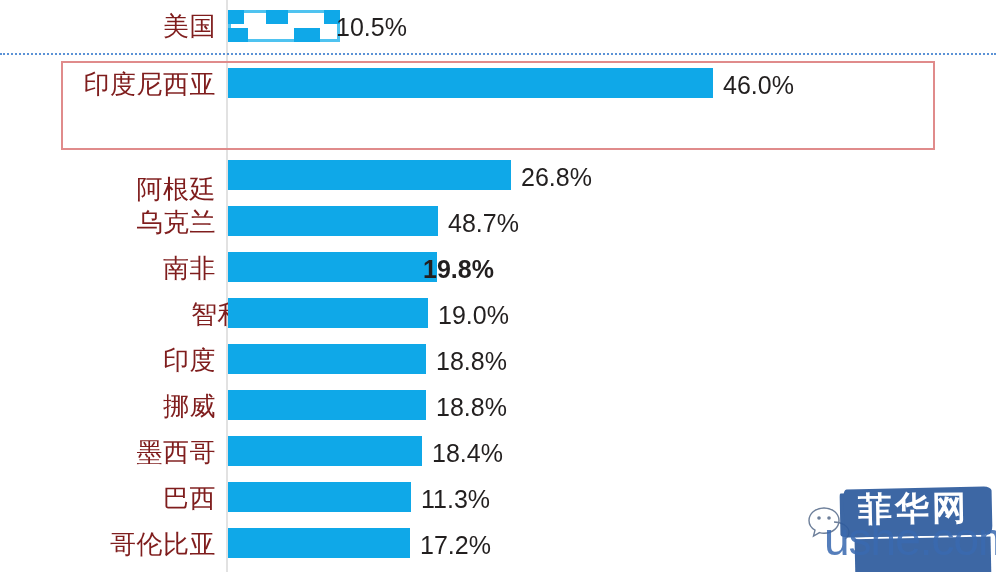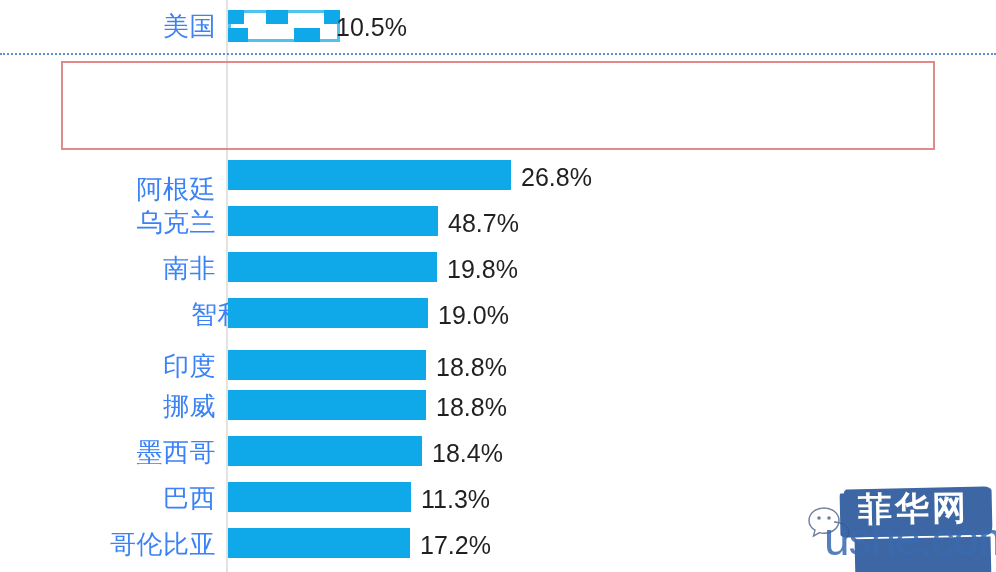--- a/index.html
+++ b/index.html
@@ -49,21 +49,21 @@
   
   .row {
     position: absolute;
     left: 0;
     width: 996px;
   }
   .row-label {
     position: absolute;
     right: 780px;           
     white-space: nowrap;
-    color: #3b82f6;
+    color: #7f1d1d;
     font-size: 26px;
     line-height: 1;
     letter-spacing: .5px;
     text-align: center;
   }
   .bar {
     position: absolute;
     background: #0FA8E8;
     top: 0;
   }
@@ -161,47 +161,52 @@
 
       <div class="crenel-block" style="left:0px;   top:0px;  width:16px; height:14px;"></div>
       <div class="crenel-block" style="left:0px;   top:18px; width:20px; height:14px;"></div>
       <div class="crenel-block" style="left:38px;  top:0px;  width:22px; height:14px;"></div>
       <div class="crenel-block" style="left:66px;  top:18px; width:26px; height:14px;"></div>
       <div class="crenel-block" style="left:96px;  top:0px;  width:16px; height:14px;"></div>
     </div>
     <div class="bar-value" style="left:336px; top:5px;">10.5%</div>
   </div>
 
+  <div class="row" style="top:68px; height:34px;">
+    <div class="row-label" style="top:3px;">印度尼西亚</div>
+    <div class="bar" style="left:228px; width:485px; height:30px;"></div>
+    <div class="bar-value" style="left:723px; top:5px;">46.0%</div>
+  </div>
 
 
   <div class="row" style="top:160px; height:34px;">
     <div class="row-label" style="top:16px;">阿根廷</div>
     <div class="bar" style="left:228px; width:283px; height:30px;"></div>
     <div class="bar-value" style="left:521px; top:5px;">26.8%</div>
   </div>
 
   <div class="row" style="top:206px; height:34px;">
     <div class="row-label" style="top:3px;">乌克兰</div>
     <div class="bar" style="left:228px; width:210px; height:30px;"></div>
     <div class="bar-value" style="left:448px; top:5px;">48.7%</div>
   </div>
 
   <div class="row" style="top:252px; height:34px;">
     <div class="row-label" style="top:3px;">南非</div>
     <div class="bar" style="left:228px; width:209px; height:30px;"></div>
-    <div class="bar-value" style="left:447px; top:5px;">19.8%</div>
+    <div class="bar-value" style="left:423px; top:5px;font-weight:bold;">19.8%</div>
   </div>
 
   <div class="row" style="top:298px; height:34px;padding-left:28px;">
     <div class="row-label" style="top:3px;">智利</div>
     <div class="bar" style="left:228px; width:200px; height:30px;"></div>
     <div class="bar-value" style="left:438px; top:5px;">19.0%</div>
   </div>
 
-  <div class="row" style="top:344px; height:34px;margin-top:6px;">
+  <div class="row" style="top:344px; height:34px;">
     <div class="row-label" style="top:3px;">印度</div>
     <div class="bar" style="left:228px; width:198px; height:30px;"></div>
     <div class="bar-value" style="left:436px; top:5px;">18.8%</div>
   </div>
 
   <div class="row" style="top:390px; height:34px;">
     <div class="row-label" style="top:3px;">挪威</div>
     <div class="bar" style="left:228px; width:198px; height:30px;"></div>
     <div class="bar-value" style="left:436px; top:5px;">18.8%</div>
   </div>

